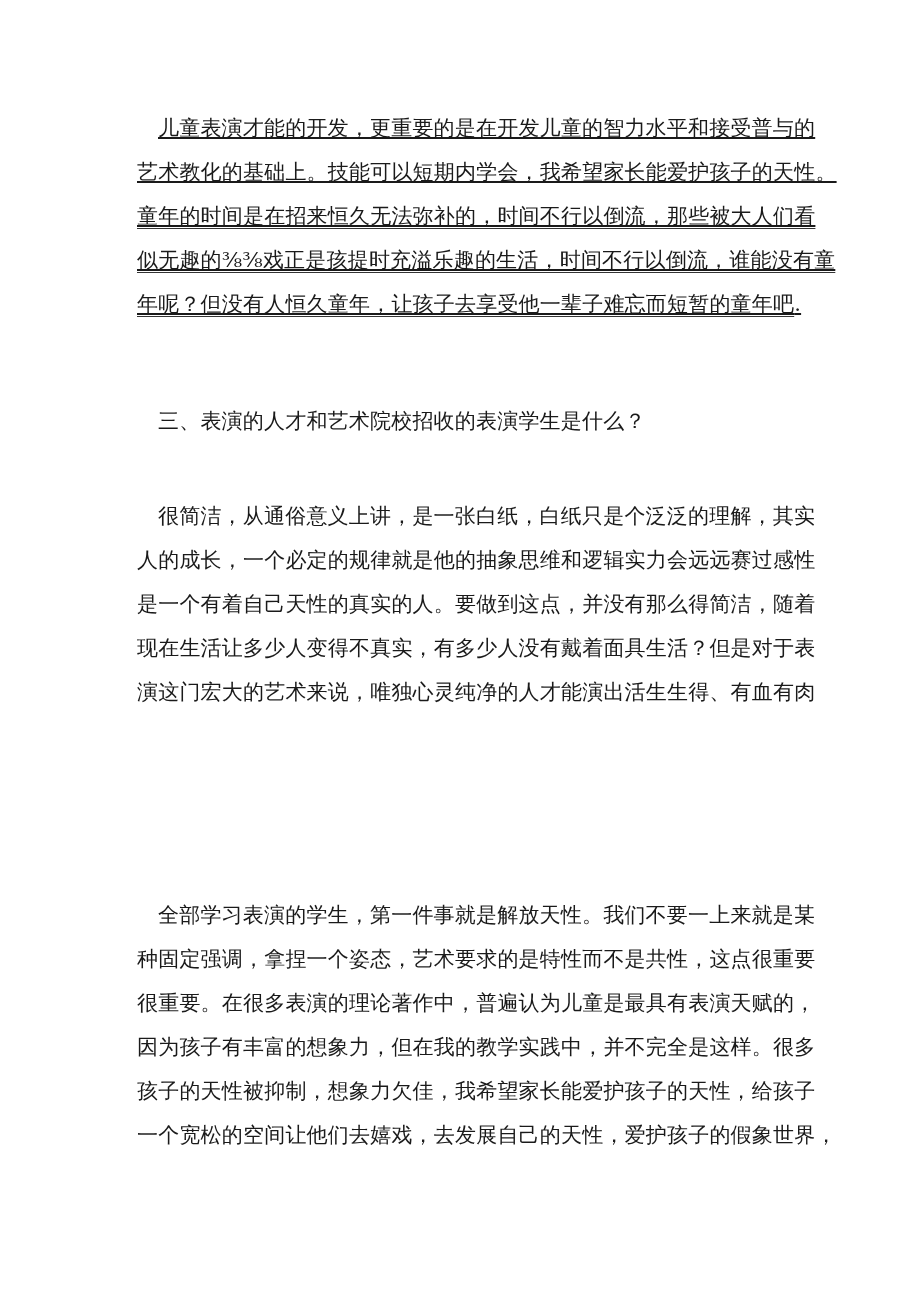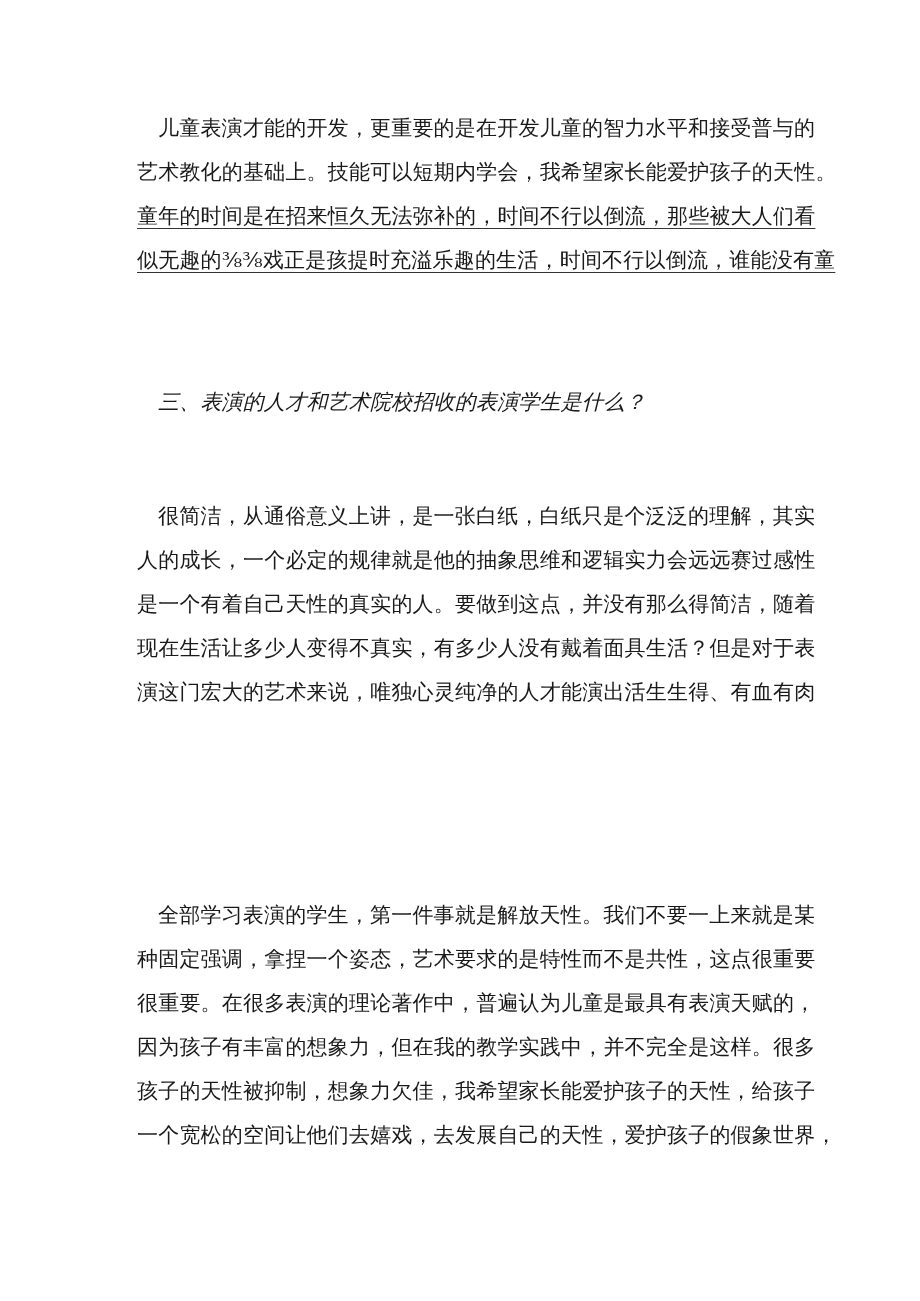--- a/index.html
+++ b/index.html
@@ -46,28 +46,29 @@
     text-decoration-color: #333;
     text-underline-offset: 5px;
     text-decoration-thickness: 1px;
   }
 </style>
 </head>
 <body>
 
 <div class="page">
 
-  <div class="para" style="top:106px;">
+  <div class="para" style="top:106px;text-decoration:underline;">
     <span class="line indent">儿童表演才能的开发，更重要的是在开发儿童的智力水平和接受普与的</span>
     <span class="line">艺术教化的基础上。技能可以短期内学会，我希望家长能爱护孩子的天性。</span>
     <span class="line"><span class="u">童年的时间是在招来恒久无法弥补的，时间不行以倒流，那些被大人们看</span></span>
     <span class="line"><span class="u">似无趣的⅜⅜戏正是孩提时充溢乐趣的生活，时间不行以倒流，谁能没有童</span></span>
+    <span class="line"><span class="u">年呢？但没有人恒久童年，让孩子去享受他一辈子难忘而短暂的童年吧</span><span>.</span></span>
   </div>
 
-  <div class="para" style="top:380px;font-style:italic;">
+  <div class="para" style="top:399px;">
     <span class="line indent">三、表演的人才和艺术院校招收的表演学生是什么？</span>
   </div>
 
   <div class="para" style="top:494px;">
     <span class="line indent">很简洁，从通俗意义上讲，是一张白纸，白纸只是个泛泛的理解，其实</span>
     <span class="line">人的成长，一个必定的规律就是他的抽象思维和逻辑实力会远远赛过感性</span>
     <span class="line">是一个有着自己天性的真实的人。要做到这点，并没有那么得简洁，随着</span>
     <span class="line">现在生活让多少人变得不真实，有多少人没有戴着面具生活？但是对于表</span>
     <span class="line">演这门宏大的艺术来说，唯独心灵纯净的人才能演出活生生得、有血有肉</span>
   </div>

